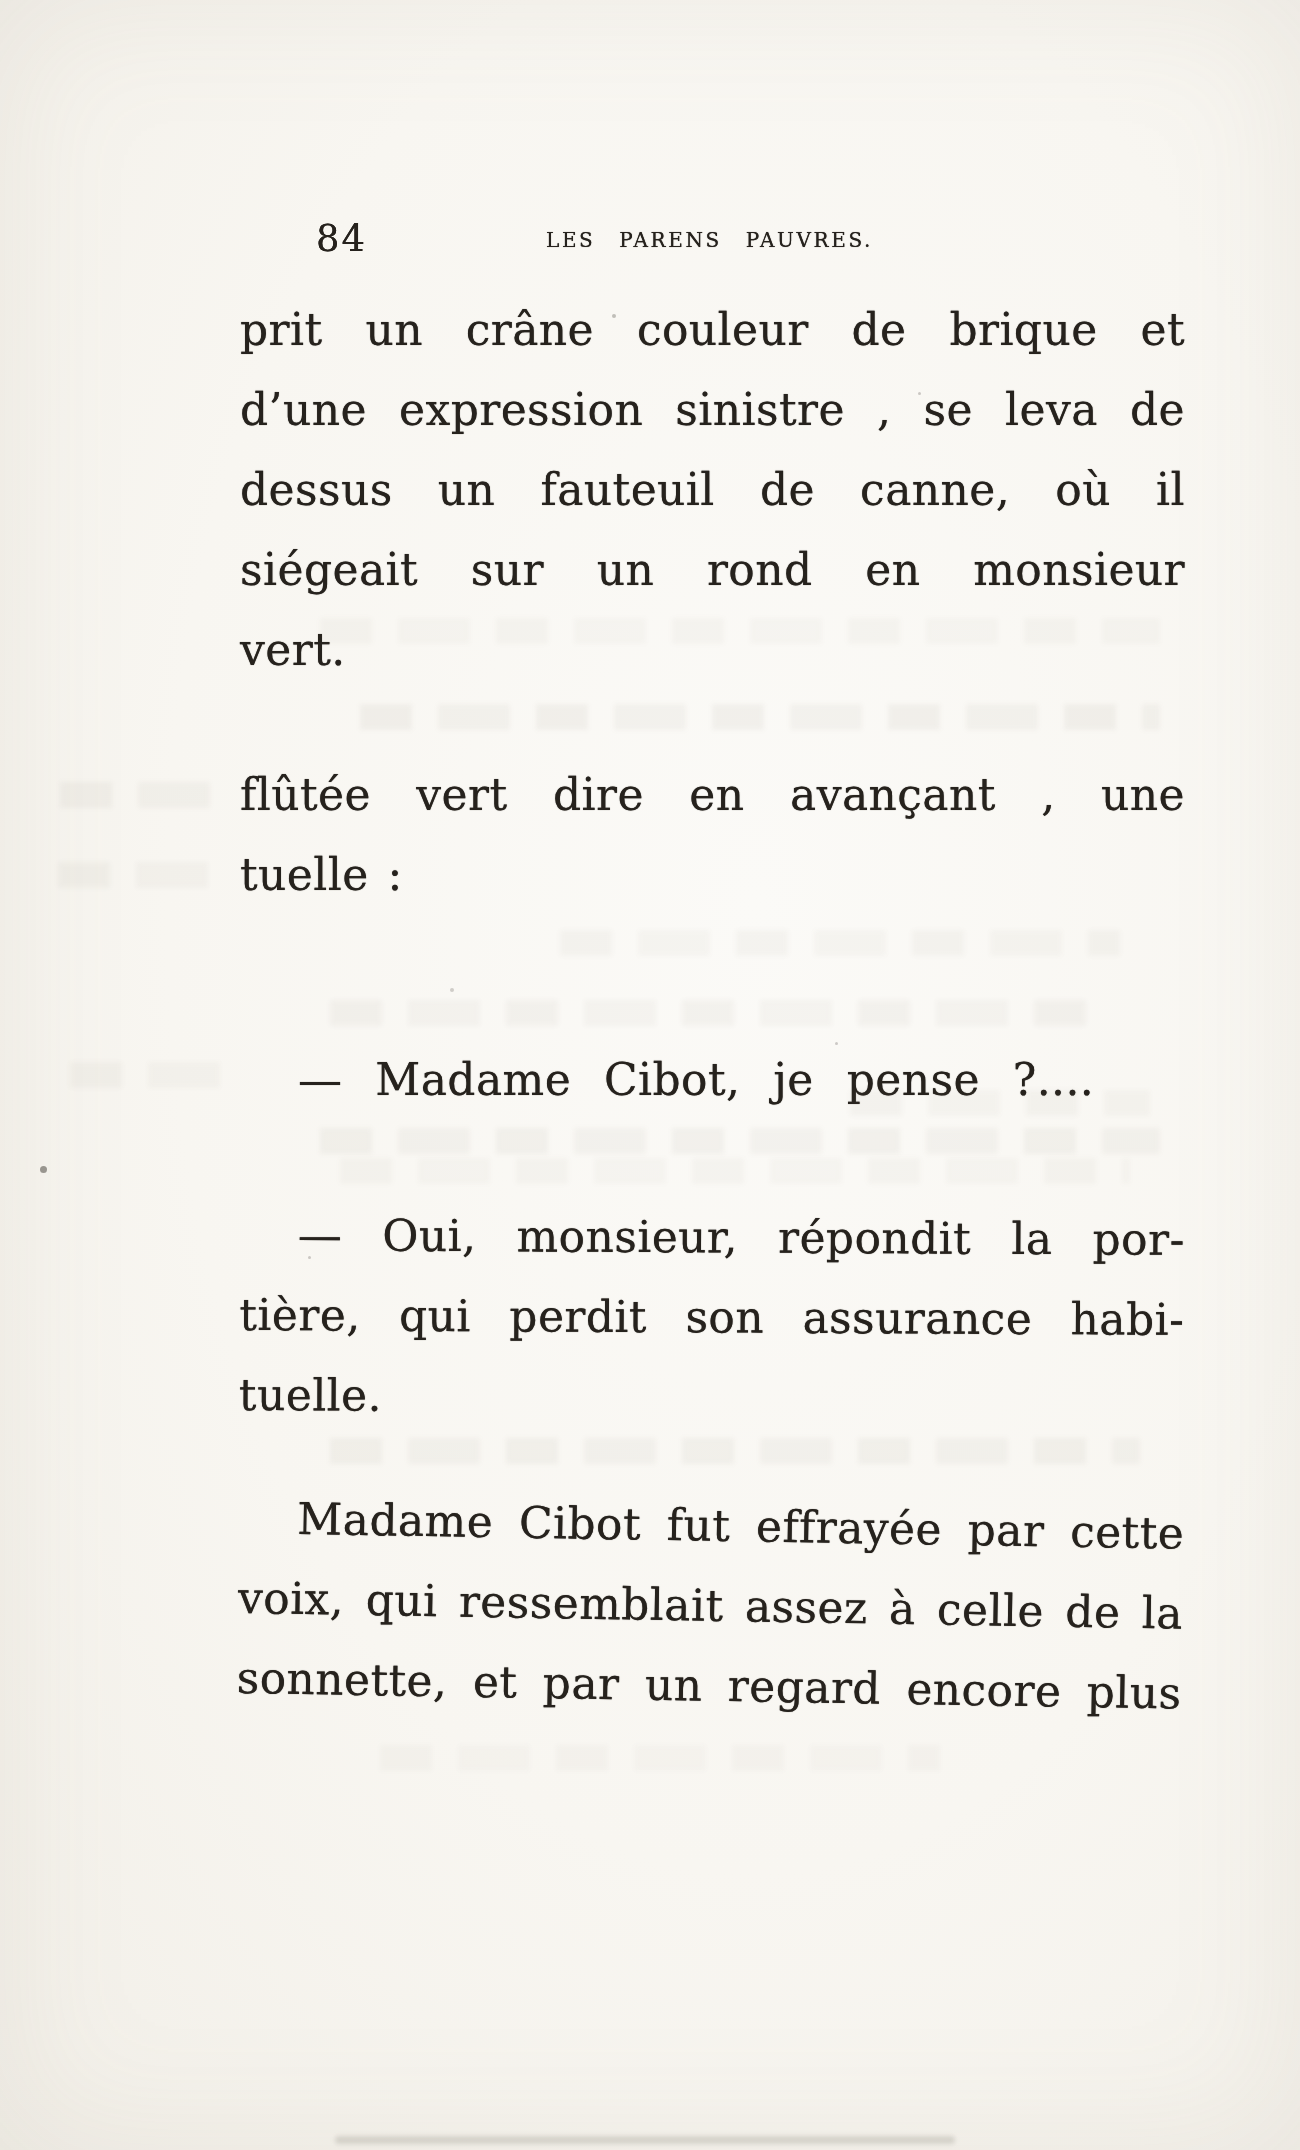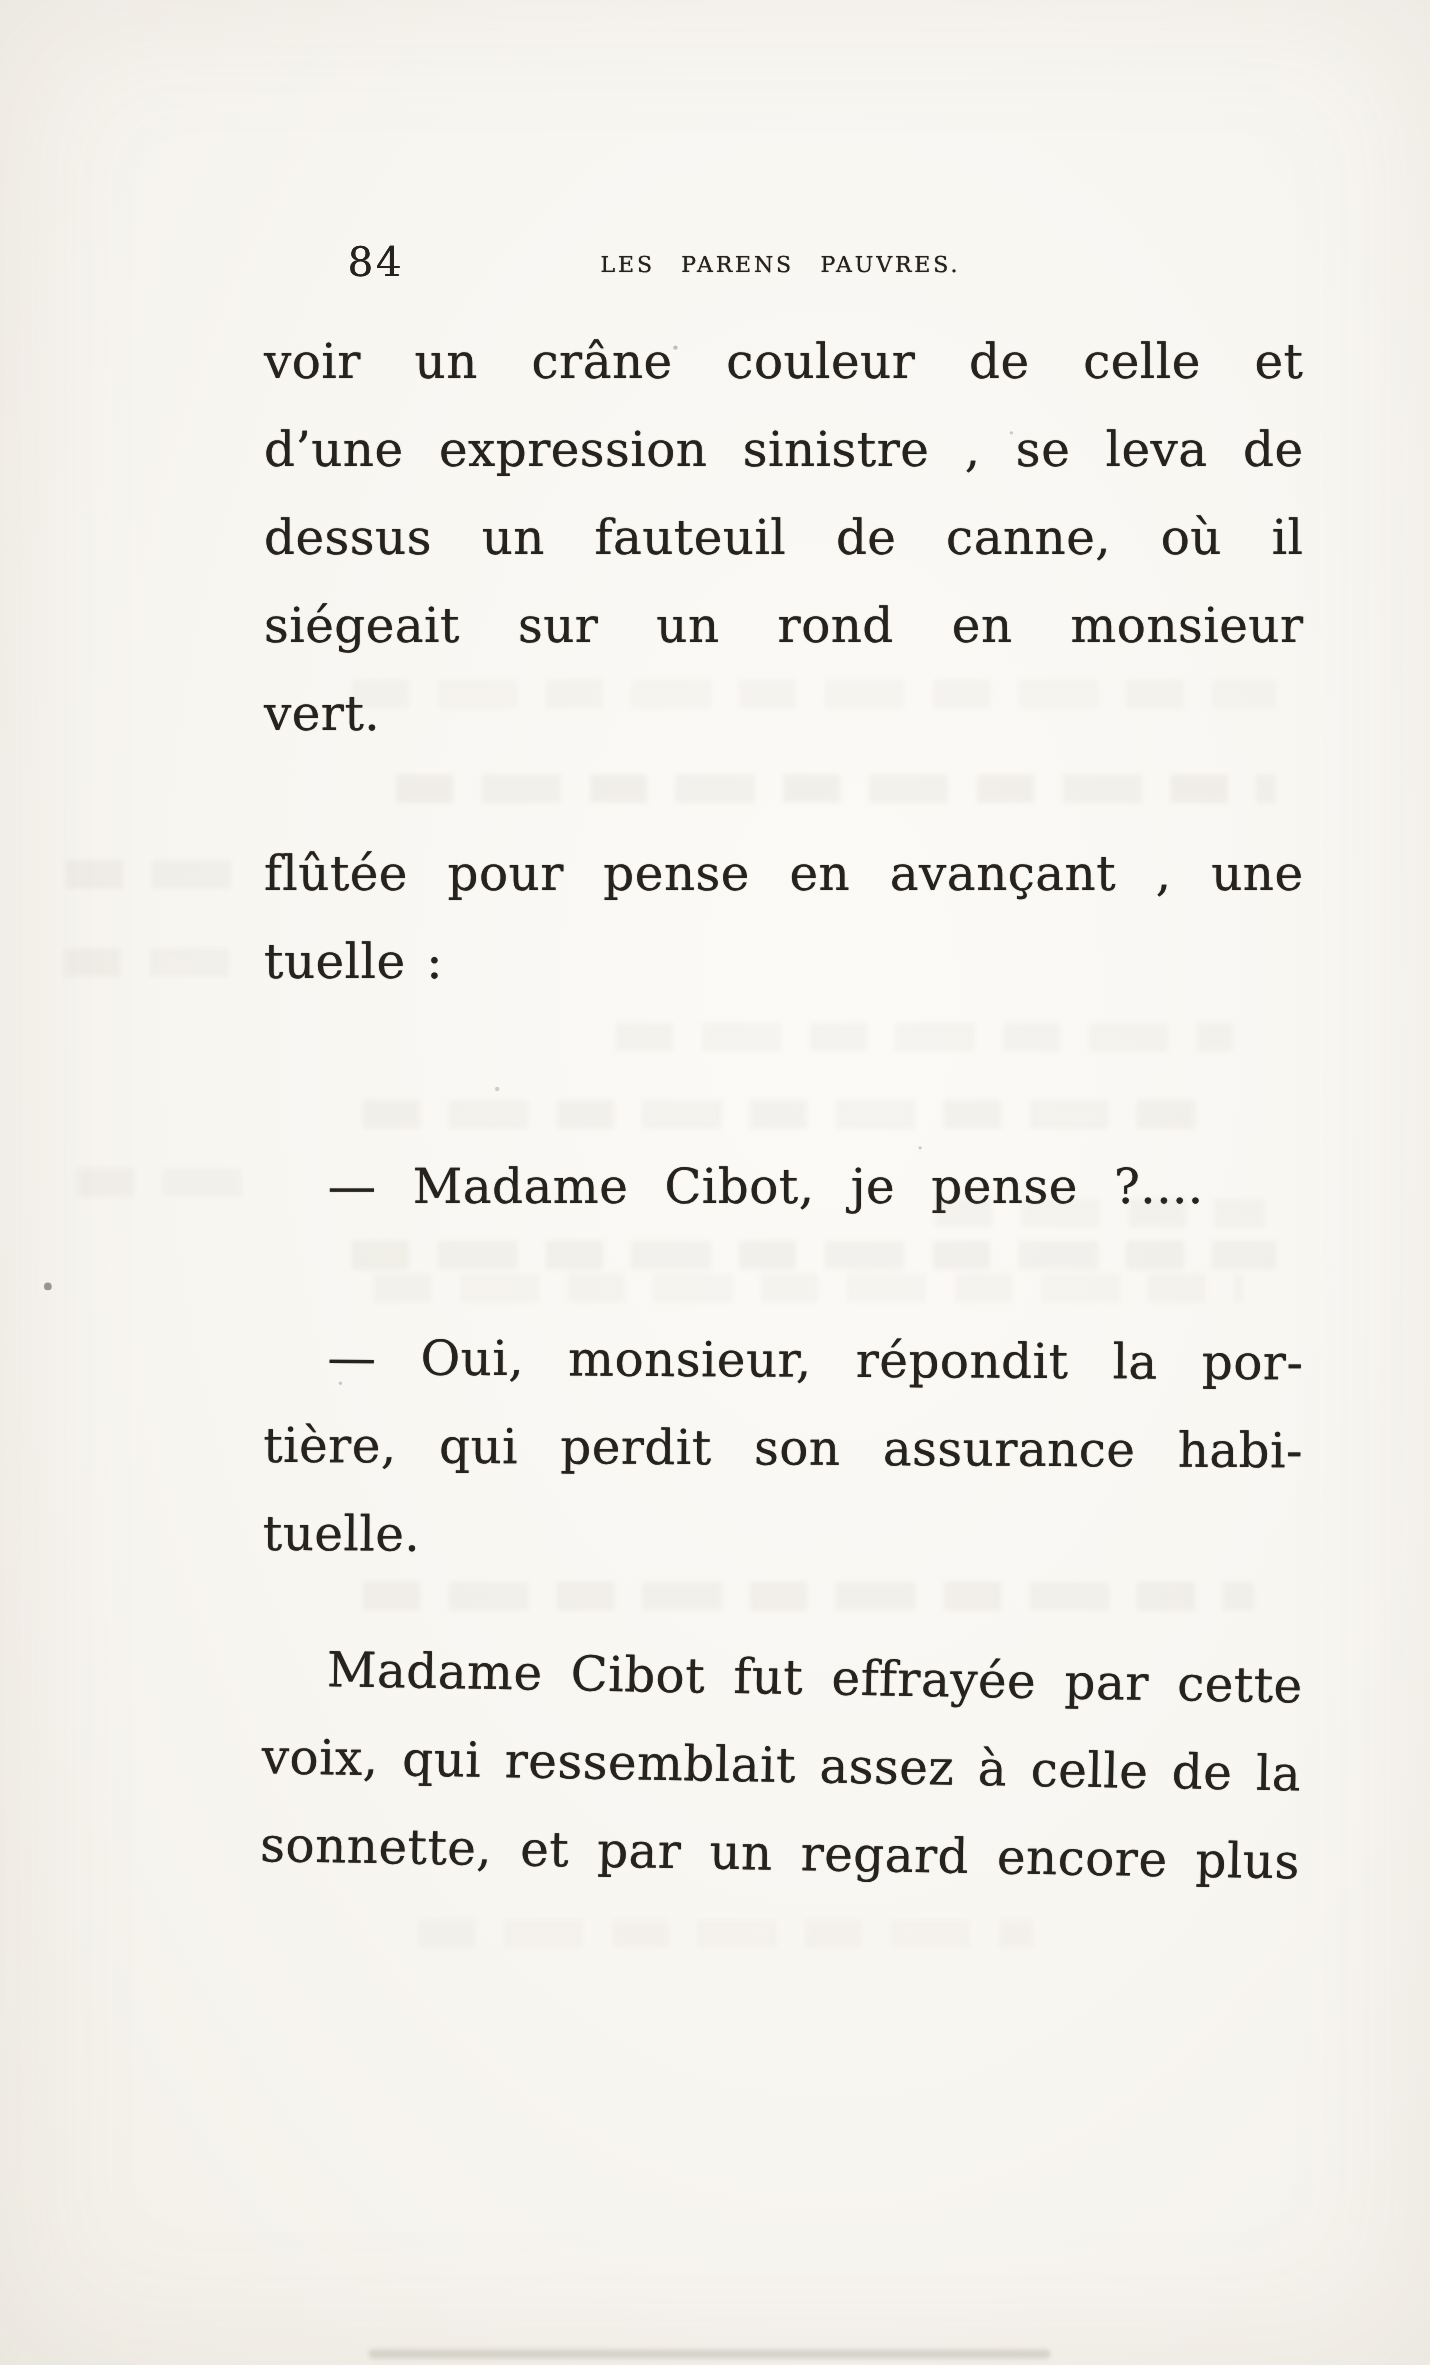--- a/index.html
+++ b/index.html
@@ -62,29 +62,29 @@
 <body>
 
 <div class="page">
 
   <div class="header">
     <span class="pagenum">84</span>
     <span class="runtitle">LES PARENS PAUVRES.</span>
   </div>
 
   <div class="para p1">
-    <div class="line j">voir un crâne couleur de celle et</div>
+    <div class="line j">prit un crâne couleur de brique et</div>
     <div class="line j">d’une expression sinistre , se leva de</div>
     <div class="line j">dessus un fauteuil de canne, où il</div>
     <div class="line j">siégeait sur un rond en monsieur</div>
     <div class="line">vert.</div>
   </div>
 
   <div class="para p2">
-    <div class="line j">flûtée pour pense en avançant , une</div>
+    <div class="line j">flûtée vert dire en avançant , une</div>
     <div class="line">tuelle :</div>
   </div>
 
   <div class="para p3">
     <div class="line indent wide">— Madame Cibot, je pense ?....</div>
   </div>
 
   <div class="para p4">
     <div class="line j indent">— Oui, monsieur, répondit la por-</div>
     <div class="line j">tière, qui perdit son assurance habi-</div>

